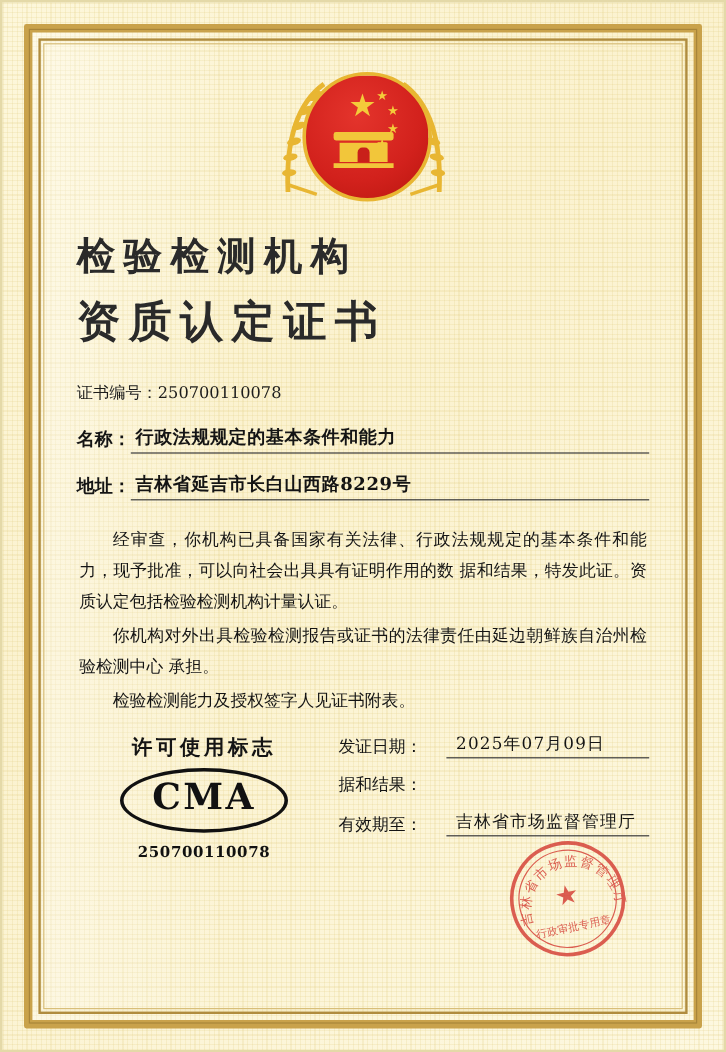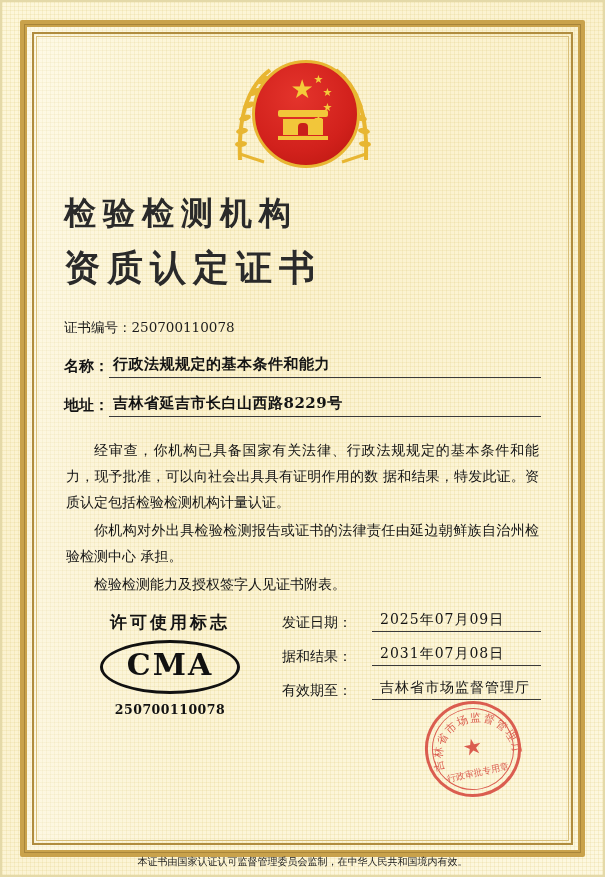--- a/index.html
+++ b/index.html
@@ -415,21 +415,20 @@
         </div>
         <div class="cma-no">250700110078</div>
       </div>
       <div class="bottom-right">
         <div class="brow">
           <div class="blabel">发证日期：</div>
           <div class="bvalue">2025年07月09日</div>
         </div>
         <div class="brow">
           <div class="blabel">据和结果：</div>
-          <div class="bvalue">2031年07月08日</div>
         </div>
         <div class="brow">
           <div class="blabel">有效期至：</div>
           <div class="bvalue">吉林省市场监督管理厅</div>
         </div>
       </div>
     </div>
 
   </div>
 
@@ -440,14 +439,13 @@
         <path id="arcpath" d="M 12 54 A 36 36 0 0 1 84 54" fill="none"></path>
       </defs>
       <text>
         <textPath href="#arcpath" startOffset="50%" text-anchor="middle">吉林省市场监督管理厅</textPath>
       </text>
     </svg>
     <div class="seal-star">★</div>
     <div class="seal-sub">行政审批专用章</div>
   </div>
 
-  <div class="footnote">本证书由国家认证认可监督管理委员会监制，在中华人民共和国境内有效。</div>
 </div>
 
 </body></html>

